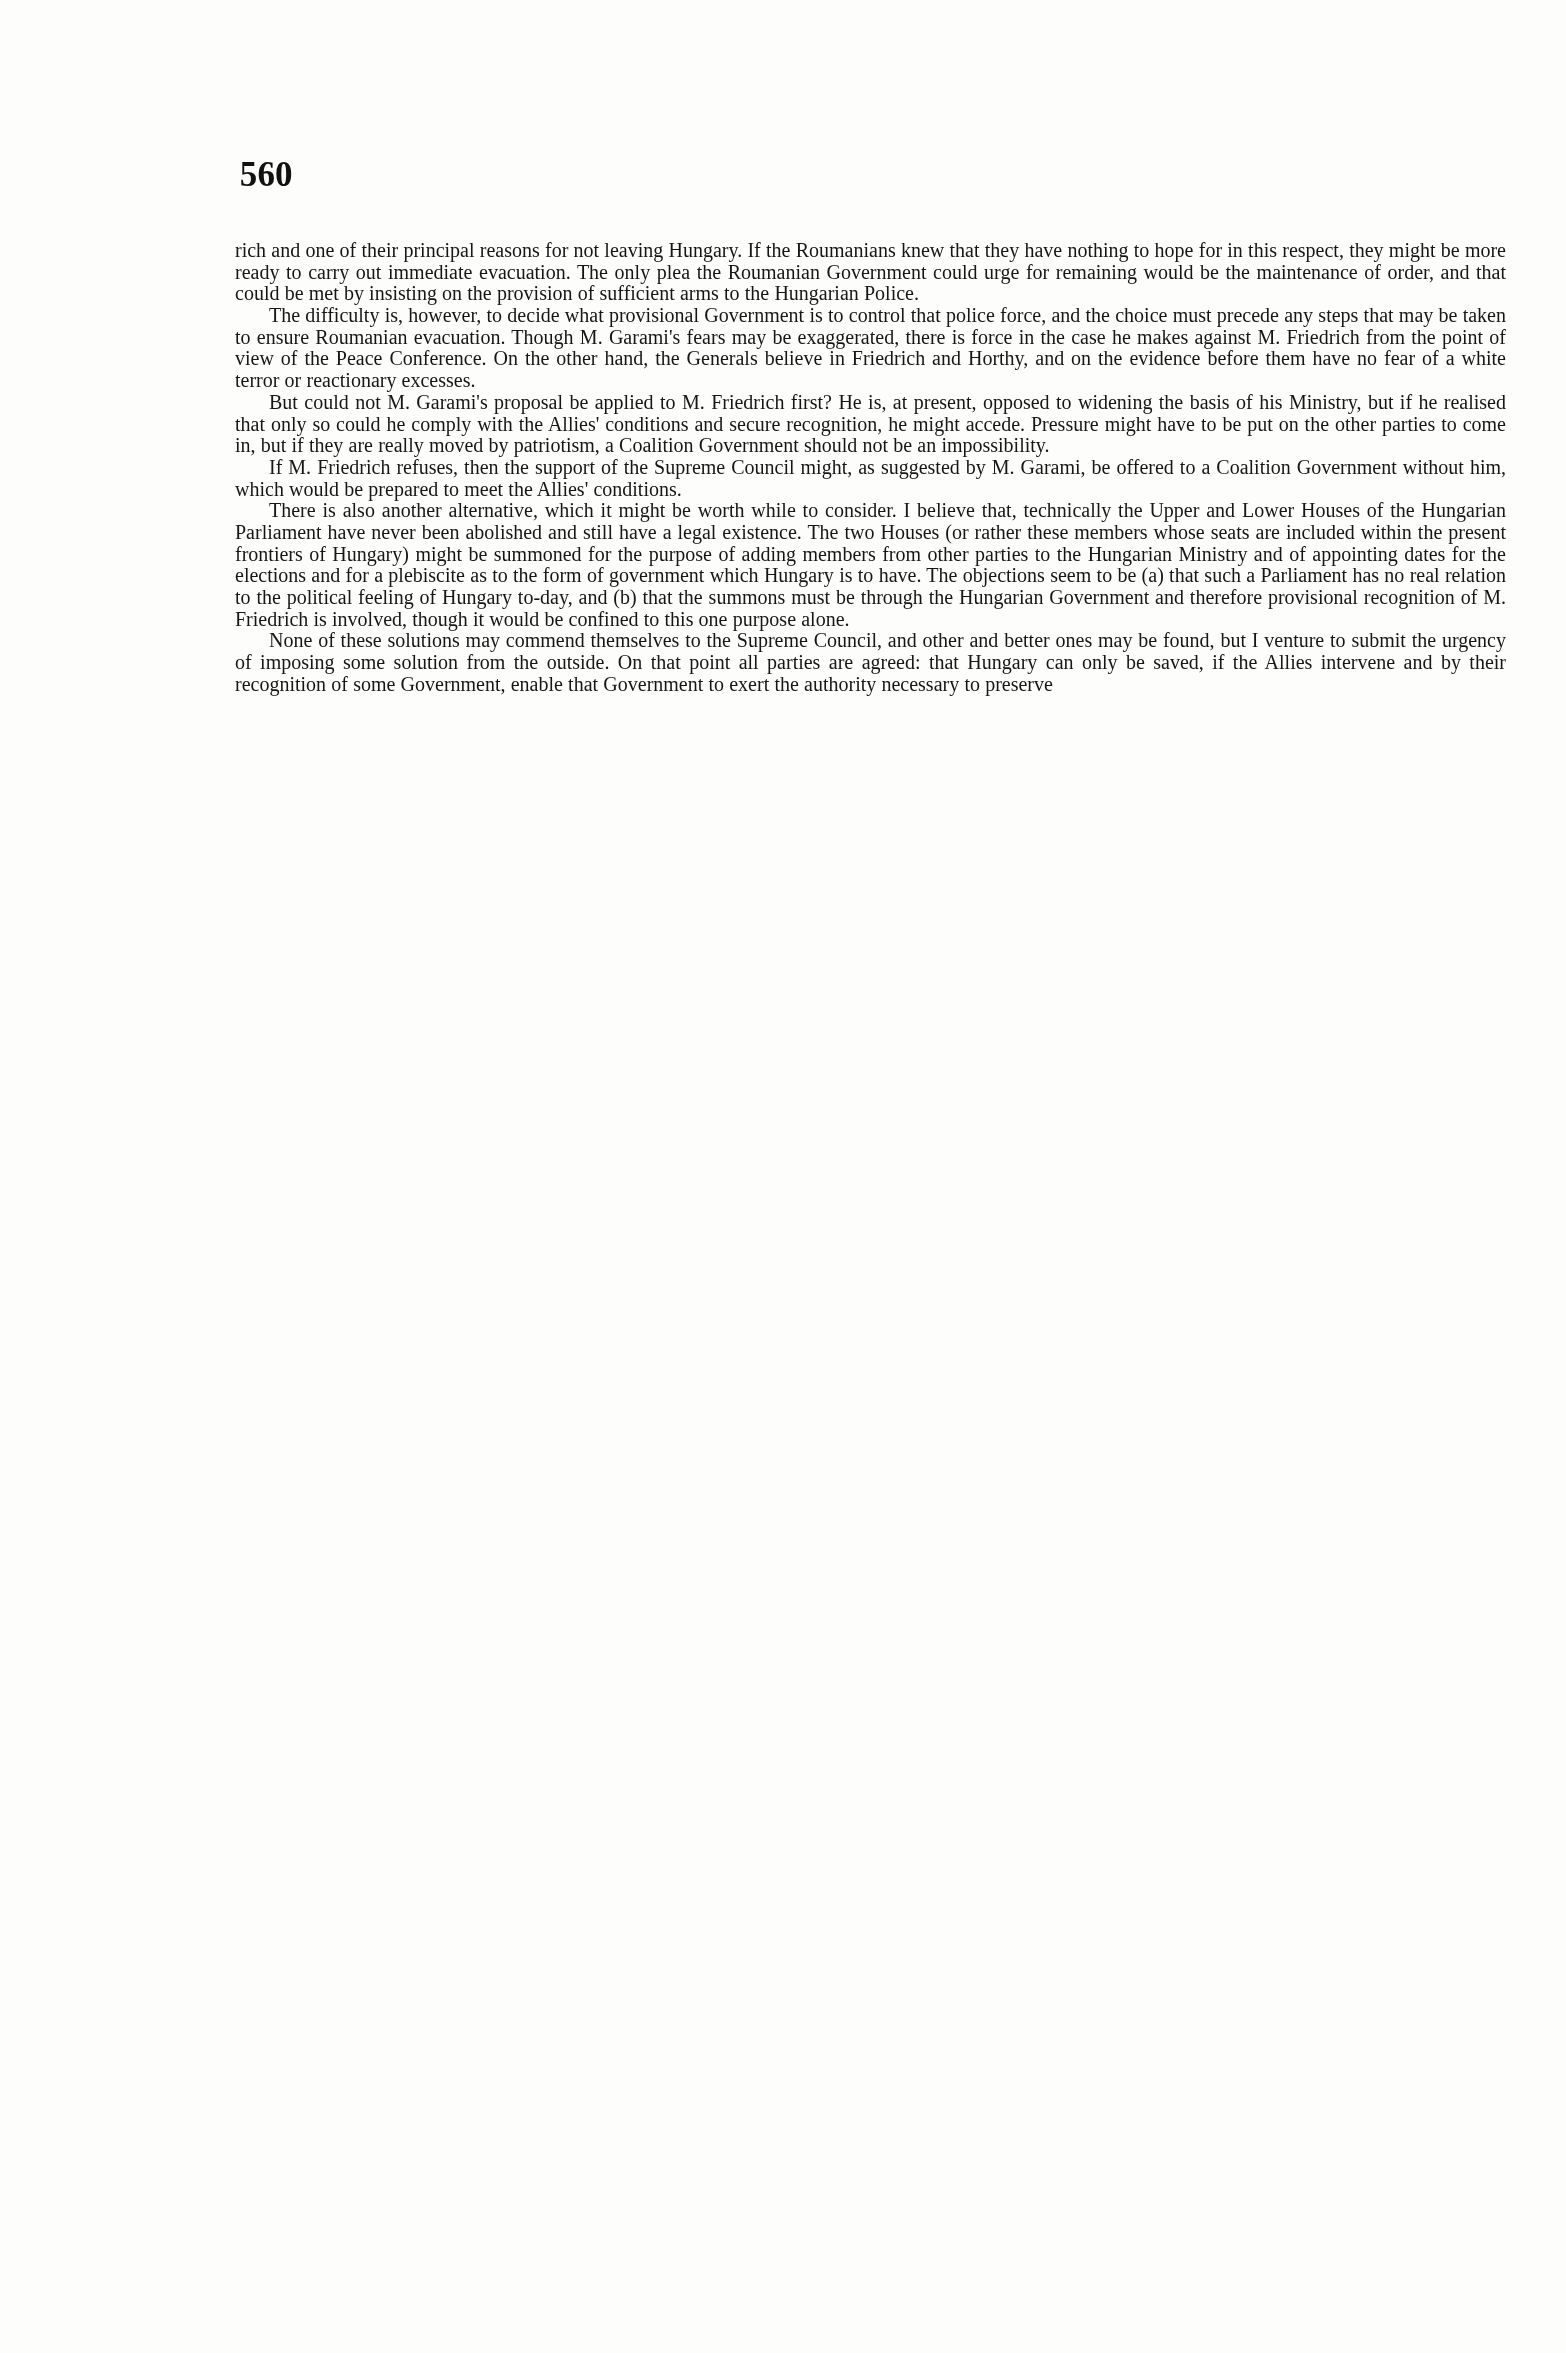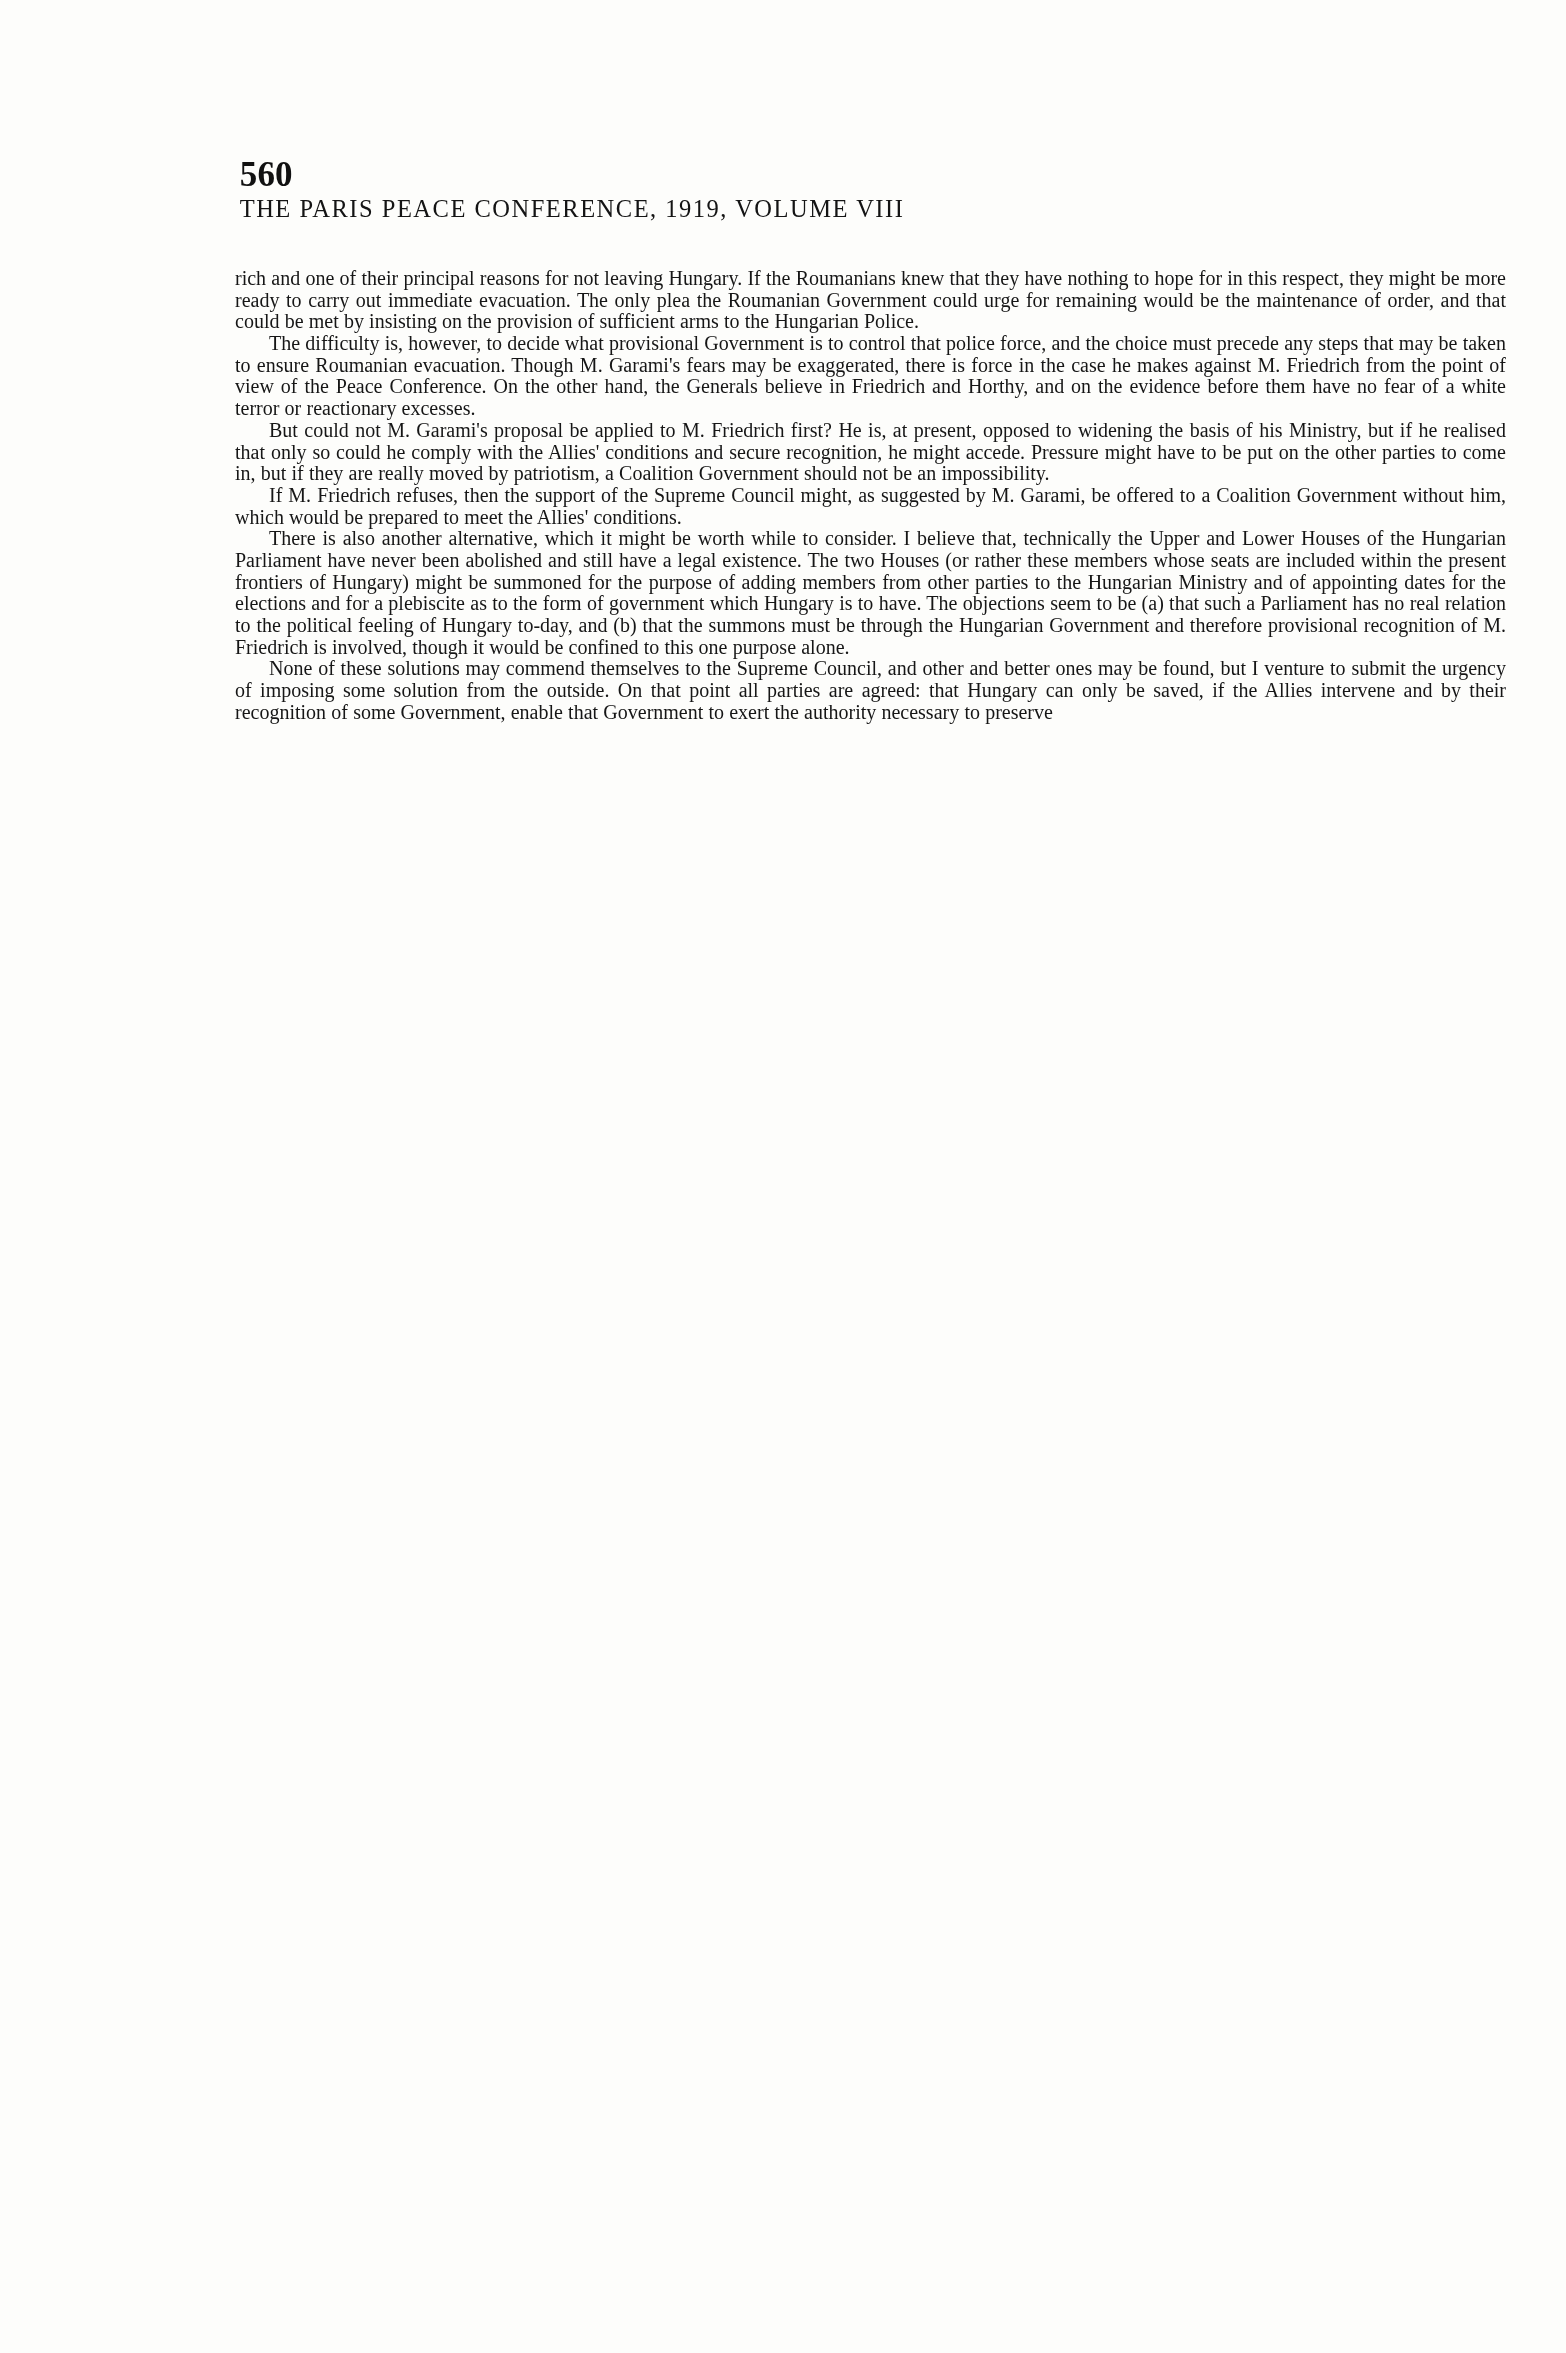--- a/index.html
+++ b/index.html
@@ -25,21 +25,20 @@
     position: absolute;
     left: 235px;
     top: 155px;
     width: 1271px;
   }
   .running-head {
     display: flex;
     align-items: baseline;
     margin-bottom: 45px;
     padding-left: 4.7px;
-    flex-direction: column;
   }
   .folio {
     font-size: 35px;
     font-weight: 700;
     letter-spacing: 0.2px;
     margin-right: 24.5px;
     color: #111;
   }
   .head-title {
     font-size: 24.5px;
@@ -64,21 +63,20 @@
   }
 </style>
 </head>
 <body>
 
 <div class="page">
   <div class="content">
 
     <div class="running-head">
       <span class="folio">560</span>
-      <span class="head-title">The Paris Peace Conference, 1919, Volume VIII</span>
     </div>
 
     <div class="body-text">
       <p class="first">rich and one of their principal reasons for not leaving Hungary. If the Roumanians knew that they have nothing to hope for in this respect, they might be more ready to carry out immediate evacuation. The only plea the Roumanian Government could urge for remaining would be the maintenance of order, and that could be met by insisting on the provision of sufficient arms to the Hungarian Police.</p>
       <p>The difficulty is, however, to decide what provisional Government is to control that police force, and the choice must precede any steps that may be taken to ensure Roumanian evacuation. Though M. Garami's fears may be exaggerated, there is force in the case he makes against M. Friedrich from the point of view of the Peace Conference. On the other hand, the Generals believe in Friedrich and Horthy, and on the evidence before them have no fear of a white terror or reactionary excesses.</p>
       <p>But could not M. Garami's proposal be applied to M. Friedrich first? He is, at present, opposed to widening the basis of his Ministry, but if he realised that only so could he comply with the Allies' conditions and secure recognition, he might accede. Pressure might have to be put on the other parties to come in, but if they are really moved by patriotism, a Coalition Government should not be an impossibility.</p>
       <p>If M. Friedrich refuses, then the support of the Supreme Council might, as suggested by M. Garami, be offered to a Coalition Government without him, which would be prepared to meet the Allies' conditions.</p>
       <p>There is also another alternative, which it might be worth while to consider. I believe that, technically the Upper and Lower Houses of the Hungarian Parliament have never been abolished and still have a legal existence. The two Houses (or rather these members whose seats are included within the present frontiers of Hungary) might be summoned for the purpose of adding members from other parties to the Hungarian Ministry and of appointing dates for the elections and for a plebiscite as to the form of government which Hungary is to have. The objections seem to be (a) that such a Parliament has no real relation to the political feeling of Hungary to-day, and (b) that the summons must be through the Hungarian Government and therefore provisional recognition of M. Friedrich is involved, though it would be confined to this one purpose alone.</p>
       <p>None of these solutions may commend themselves to the Supreme Council, and other and better ones may be found, but I venture to submit the urgency of imposing some solution from the outside. On that point all parties are agreed: that Hungary can only be saved, if the Allies intervene and by their recognition of some Government, enable that Government to exert the authority necessary to preserve</p>
     </div>

